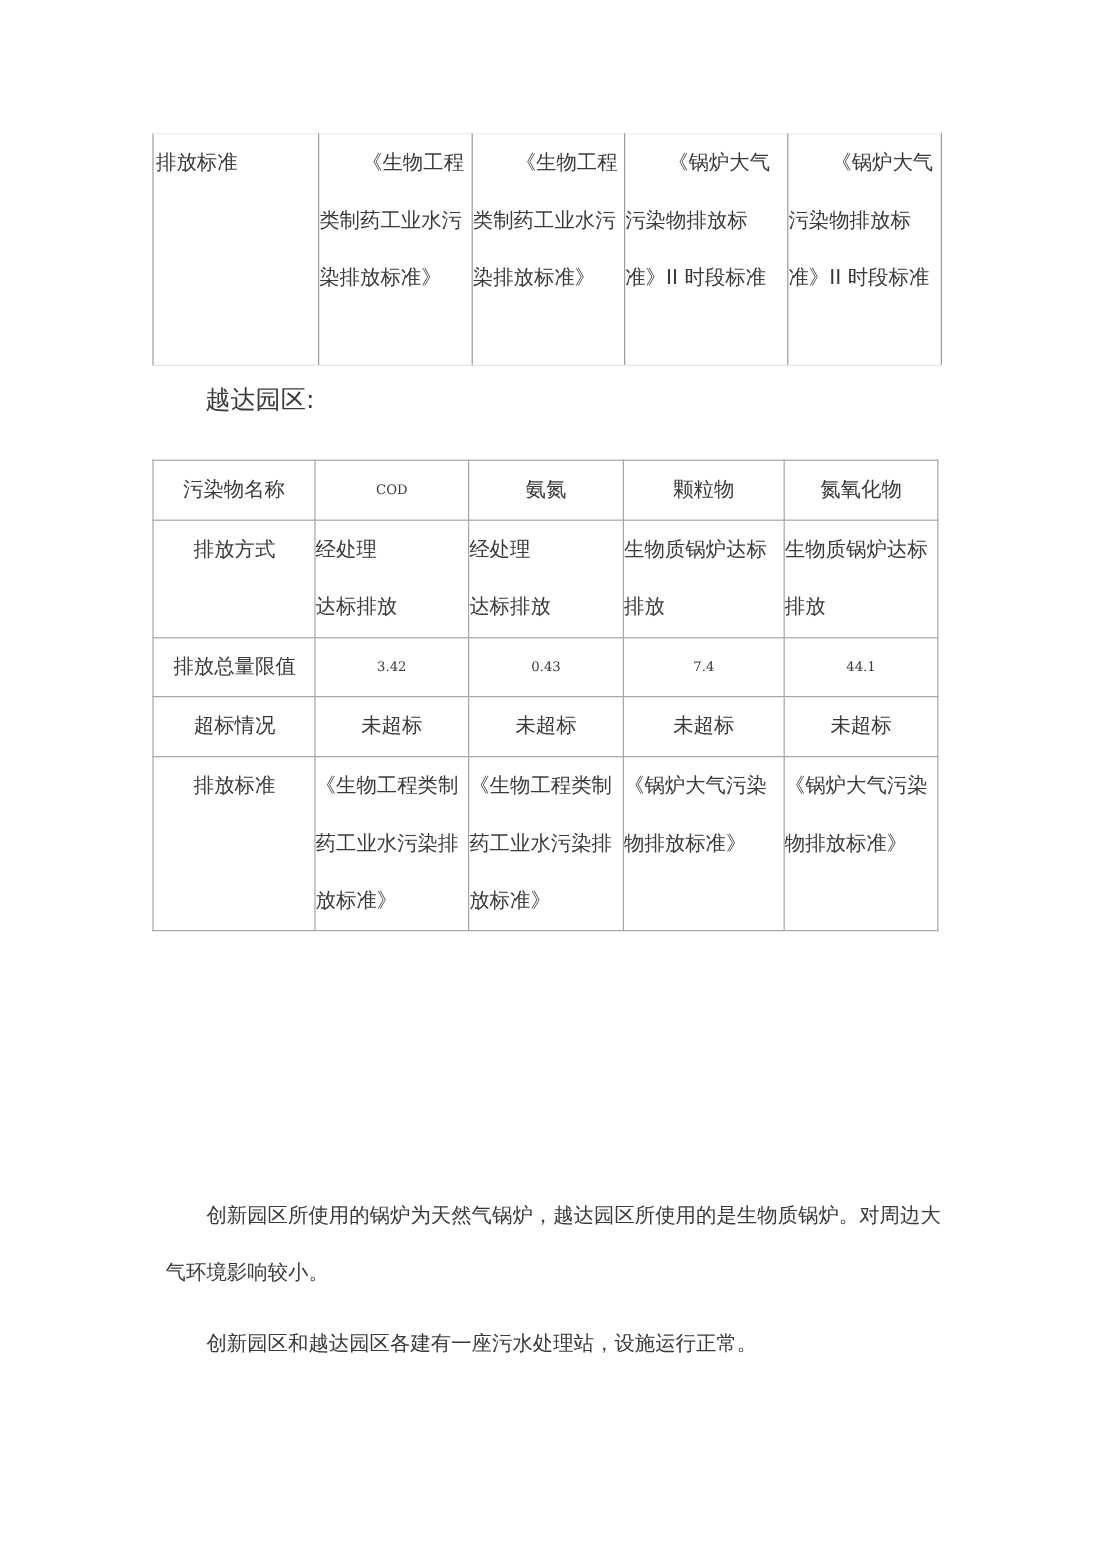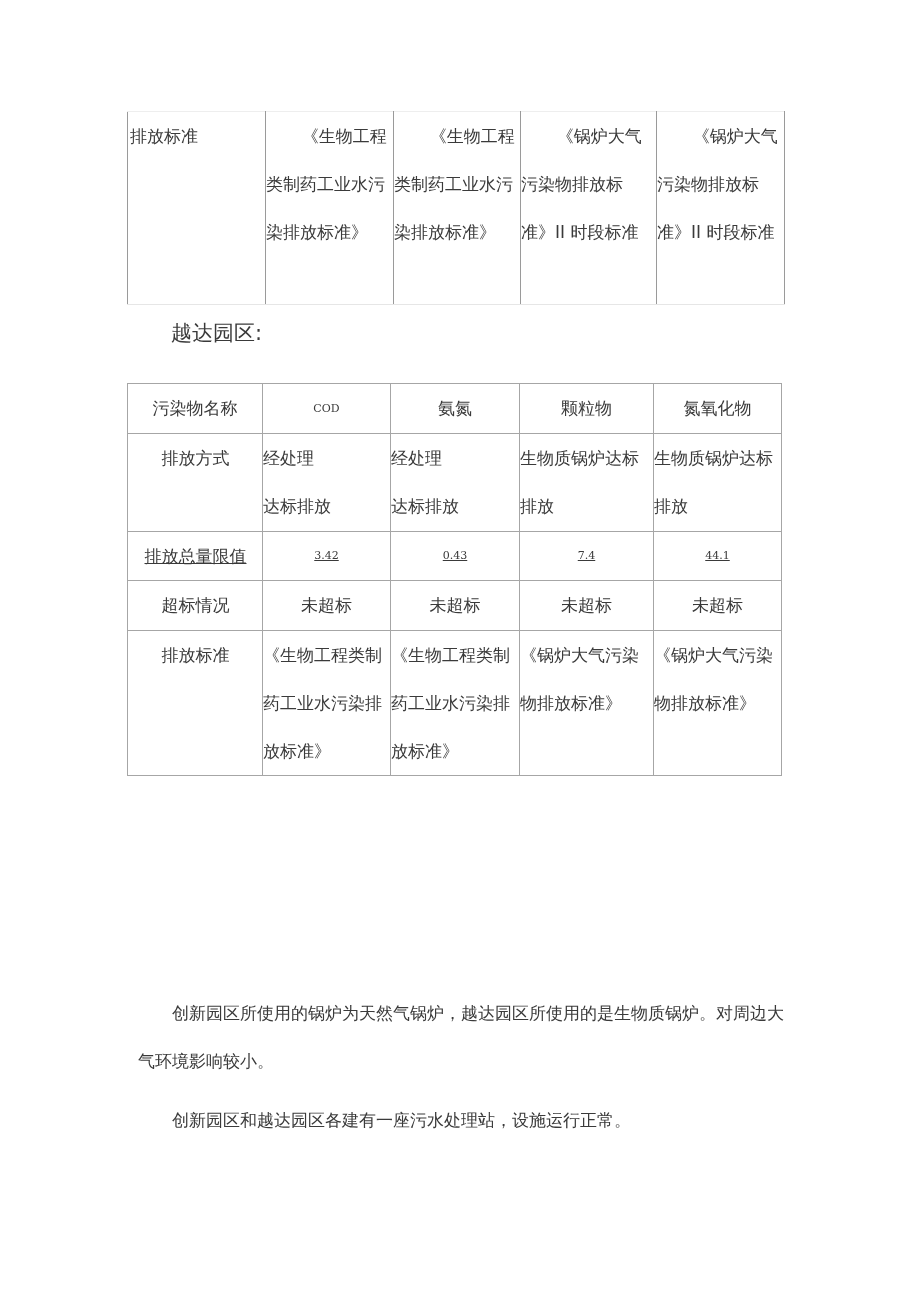--- a/index.html
+++ b/index.html
@@ -49,21 +49,21 @@
   table.t2 col.c3 { width: 134px; }
   table.t2 col.c4 { width: 128px; }
   table.t2 td.label { padding-left: 1px; }
   table.t2 td.center { text-align: center; }
   table.t2 td.left { text-align: left; }
   table.t2 .mono { font-family: "DejaVu Serif", "Liberation Serif", serif; font-size: 11px; }
   tr.r-head td { height: 49px; line-height: 49px; }
   tr.r-method td { height: 97px; }
   tr.r-outlets td { height: 97px; }
   tr.r-conc td { height: 50px; line-height: 50px; }
-  tr.r-total td { height: 48px; line-height: 48px; text-decoration: underline; }
+  tr.r-total td { height: 48px; line-height: 48px; }
   tr.r-exceed td { height: 49px; line-height: 49px; }
   tr.r-std td { height: 143px; }
 
   .para {
     position: absolute; left: 138px; width: 650px;
     font-size: 17px; line-height: 48px;
   }
   .para .indent { display: inline-block; width: 34px; }
   .p1 { top: 951px; }
   .p2 { top: 989px; }

